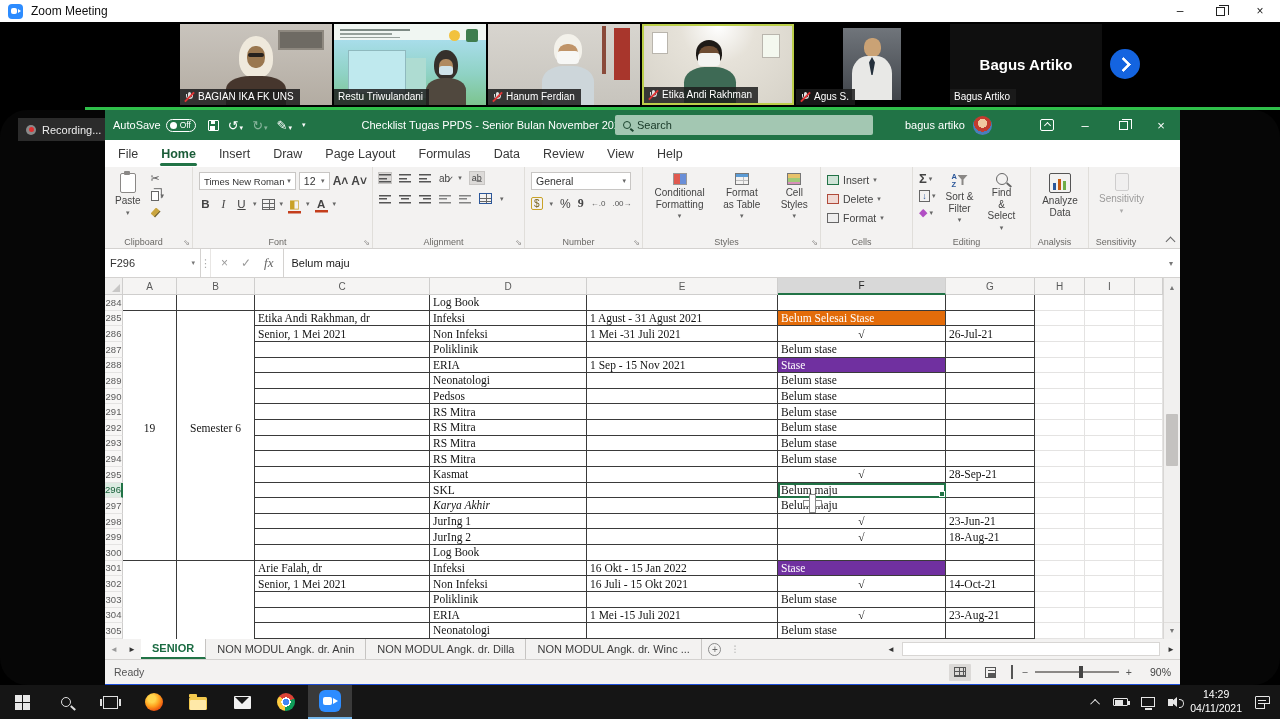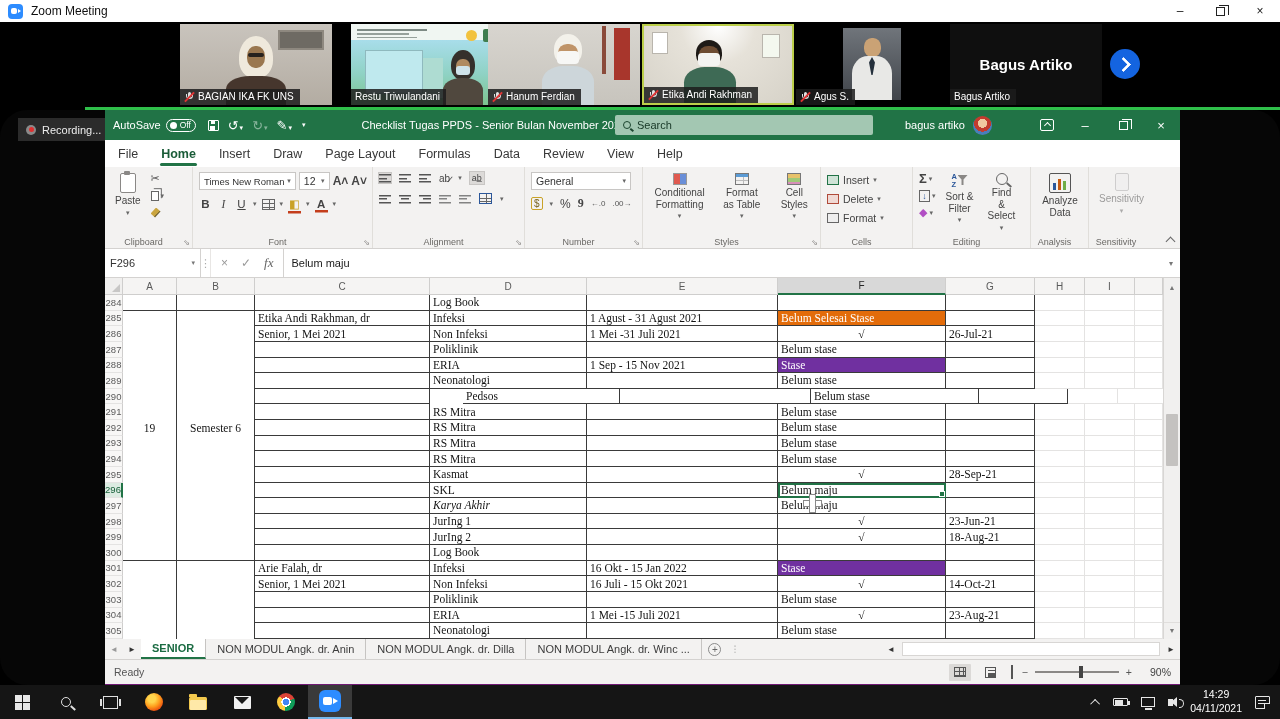--- a/index.html
+++ b/index.html
@@ -31,21 +31,21 @@
   .mic s{position:absolute;left:-1px;top:4.5px;width:13px;height:2px;background:#e03434;transform:rotate(-45deg);}
   
   .t1{background:linear-gradient(180deg,#c9c4bd 0%,#b3aca2 100%);}
   .t1 .win{position:absolute;right:8px;top:6px;width:46px;height:20px;background:#6e6a63;border:2px solid #8e887f;}
   .pers{position:absolute;}
   .t1 .pers{left:46px;top:12px;width:60px;height:70px;}
   .t1 .hij{position:absolute;left:13px;top:0;width:34px;height:42px;background:#efe9dc;border-radius:50% 50% 42% 42%;}
   .t1 .face{position:absolute;left:21px;top:10px;width:18px;height:22px;background:#9a774f;border-radius:45%;}
   .t1 .glass{position:absolute;left:22px;top:17px;width:16px;height:4px;background:#26211d;border-radius:2px;}
   .t1 .bod{position:absolute;left:0;top:40px;width:60px;height:32px;background:#46362d;border-radius:40% 40% 0 0;}
-  .t2{background:linear-gradient(180deg,#f0f6f2 0%,#f0f6f2 20%,#a8ddea 20%,#8fd2c4 62%,#7cc48e 100%);margin-left:17px;}
+  .t2{background:linear-gradient(180deg,#f0f6f2 0%,#f0f6f2 20%,#a8ddea 20%,#8fd2c4 62%,#7cc48e 100%);}
   .t2 .hdr{position:absolute;left:6px;top:4px;width:90px;height:10px;background:
       linear-gradient(#7d8a84,#7d8a84) 0 1px/70px 2px no-repeat,
       linear-gradient(#96a19b,#96a19b) 0 5px/52px 2px no-repeat,
       linear-gradient(#96a19b,#96a19b) 0 8.5px/60px 1.5px no-repeat;}
   .t2 .sun{position:absolute;right:26px;top:6px;width:11px;height:11px;border-radius:50%;background:#f2c23e;}
   .t2 .logo{position:absolute;right:8px;top:5px;width:12px;height:13px;background:#3f7d4e;border-radius:2px;}
   .t2 .bld{position:absolute;left:14px;top:26px;width:58px;height:44px;background:#bfe9ee;border:1px solid #8fb9be;box-shadow:22px 6px 0 -2px #aedcd2;}
   .t2 .pers{right:18px;top:26px;width:44px;height:55px;}
   .t2 .hij2{position:absolute;left:10px;top:0;width:24px;height:30px;background:#35302b;border-radius:50% 50% 45% 45%;}
   .t2 .face2{position:absolute;left:15px;top:9px;width:14px;height:15px;background:#b08a60;border-radius:45%;}
@@ -79,21 +79,21 @@
   .shareline{position:absolute;top:107px;left:85px;width:1195px;height:3px;background:#2fbf4a;}
 
   
   .desk{position:absolute;top:110px;left:0;width:1280px;height:575px;background:#060606;border-radius:27px;}
   .recpill{position:absolute;left:18px;top:8px;height:23px;background:#2b2b2b;color:#ededed;font-size:11px;
            display:flex;align-items:center;gap:6px;padding:0 10px 0 8px;}
   .recdot{width:10px;height:10px;border-radius:50%;background:#8a8a8a;position:relative;}
   .recdot::after{content:"";position:absolute;left:2.5px;top:2.5px;width:5px;height:5px;border-radius:50%;background:#e03030;}
 
   
-  .xl{position:absolute;left:105px;top:0;width:1075px;height:575px;background:#701a75;display:flex;flex-direction:column;}
+  .xl{position:absolute;left:105px;top:0;width:1075px;height:575px;background:#1d4ed8;display:flex;flex-direction:column;}
   .xl-title{height:30px;background:#217346;display:flex;align-items:center;color:#fff;font-size:11px;padding-left:8px;position:relative;flex:0 0 auto;}
   .asave{display:flex;align-items:center;gap:5px;}
   .aspill{width:30px;height:13px;border:1px solid #fff;border-radius:7px;display:flex;align-items:center;padding:0 3px;gap:3px;}
   .asknob{width:7px;height:7px;border-radius:50%;background:#fff;}
   .aslabel{font-size:8.5px;color:#fff;}
   .qat{display:flex;align-items:center;gap:9px;margin-left:12px;color:#fff;}
   .qic{font-size:13px;line-height:1;}
   .dim{opacity:.45;}
   .flop{width:11px;height:11px;border:1.5px solid #fff;border-radius:1px;position:relative;}
   .flop::before{content:"";position:absolute;left:2px;top:0;width:4px;height:3.5px;background:#fff;}
@@ -740,21 +740,21 @@
               <div class="cell tbl" style="width: 89px;"></div>
               <div class="cell lite" style="width: 50px;"></div>
               <div class="cell lite" style="width: 50px;"></div>
               <div class="cell lite" style="width: 28px;"></div>
             </div>
             <div class="grow">
               <div class="rowhdr">290</div>
               <div class="cell mcol" style="width: 54px;"></div>
               <div class="cell mcol" style="width: 78px;"></div>
               <div class="cell tbl" style="width: 175px;"></div>
-              <div class="cell tbl" style="width: 157px; margin-left: 33px;">Pedsos</div>
+              <div class="cell tbl" style="width: 157px;">Pedsos</div>
               <div class="cell tbl" style="width: 191px;"></div>
               <div class="cell tbl" style="width: 168px;">Belum stase</div>
               <div class="cell tbl" style="width: 89px;"></div>
               <div class="cell lite" style="width: 50px;"></div>
               <div class="cell lite" style="width: 50px;"></div>
               <div class="cell lite" style="width: 28px;"></div>
             </div>
             <div class="grow">
               <div class="rowhdr">291</div>
               <div class="cell mcol" style="width: 54px;"></div>

